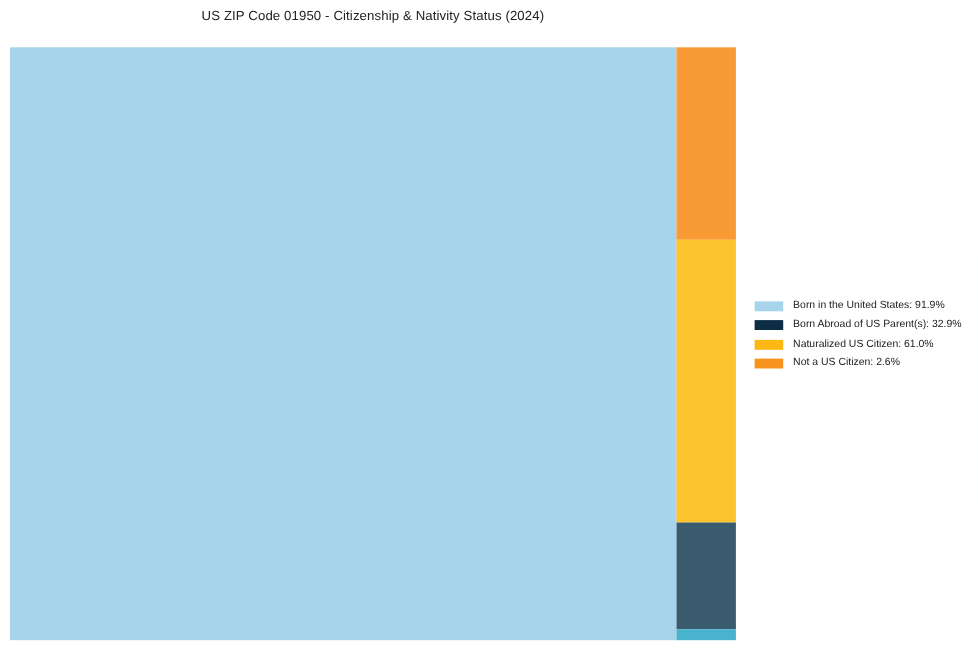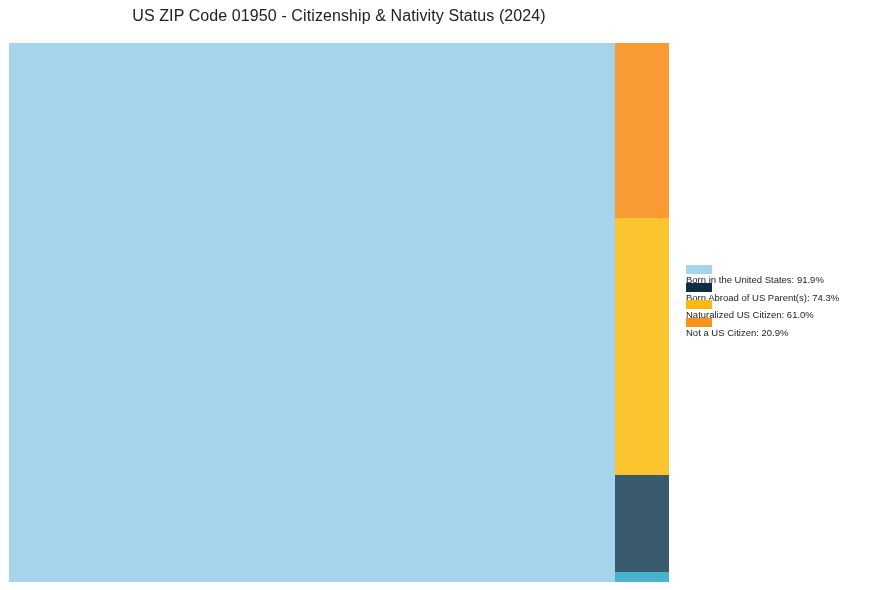--- a/index.html
+++ b/index.html
@@ -22,21 +22,21 @@
     height: 590px;
   }
 
   
   #chart-title {
     position: absolute;
     left: 0;
     top: 7px;
     width: 678px;
     text-align: center;
-    font-size: 16px;
+    font-size: 12px;
     color: #222222;
     letter-spacing: 0.1px;
     white-space: nowrap;
   }
 
   
   #treemap {
     position: absolute;
     left: 9px;
     top: 43px;
@@ -58,23 +58,22 @@
 
   
   #legend {
     position: absolute;
     left: 686px;
     top: 265px;
     width: 195px;
   }
   .legend-row {
     display: flex;
-    align-items: flex-start;
+    align-items: flex-end;
     height: 17.5px;
-    flex-direction: column;
   }
   .legend-swatch {
     width: 26px;
     height: 9px;
     flex: 0 0 auto;
     margin-right: 9px;
   }
   .legend-label {
     font-size: 9.5px;
     color: #222222;
@@ -97,25 +96,25 @@
     <div class="tm-tile tile-puerto-rico" style="background-color: rgb(73, 178, 204);"></div>
   </div>
 
   <div id="legend">
     <div class="legend-row">
       <span class="legend-swatch" style="background-color: rgb(166, 212, 236);"></span>
       <span class="legend-label">Born in the United States: 91.9%</span>
     </div>
     <div class="legend-row">
       <span class="legend-swatch" style="background-color: rgb(13, 45, 68);"></span>
-      <span class="legend-label">Born Abroad of US Parent(s): 74.3%</span>
+      <span class="legend-label">Born Abroad of US Parent(s): 32.9%</span>
     </div>
     <div class="legend-row">
       <span class="legend-swatch" style="background-color: rgb(252, 185, 19);"></span>
       <span class="legend-label">Naturalized US Citizen: 61.0%</span>
     </div>
     <div class="legend-row">
       <span class="legend-swatch" style="background-color: rgb(247, 148, 30);"></span>
-      <span class="legend-label">Not a US Citizen: 20.9%</span>
+      <span class="legend-label">Not a US Citizen: 2.6%</span>
     </div>
   </div>
 
 </div>
 
 </body></html>

